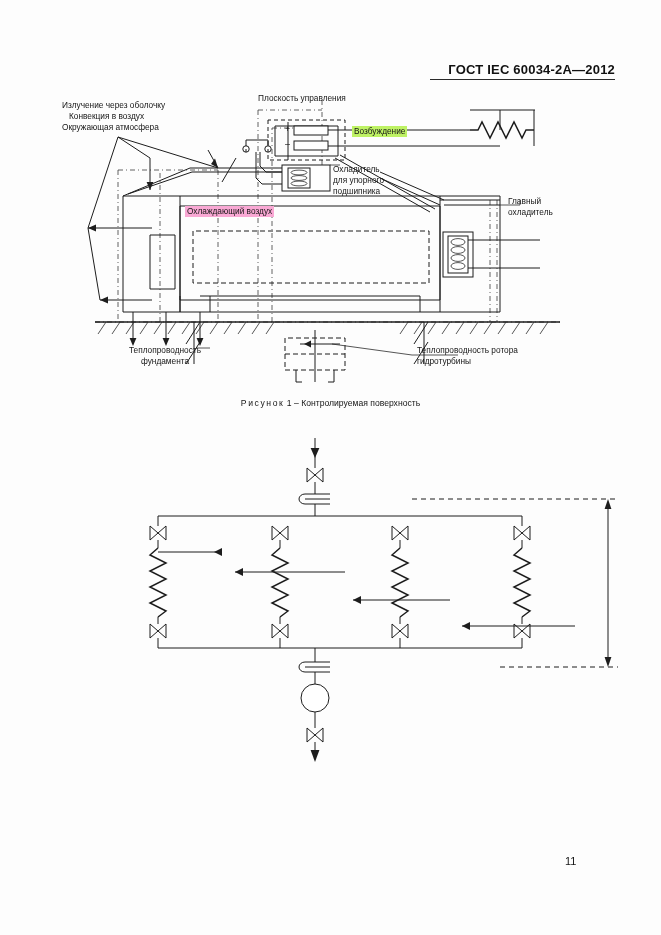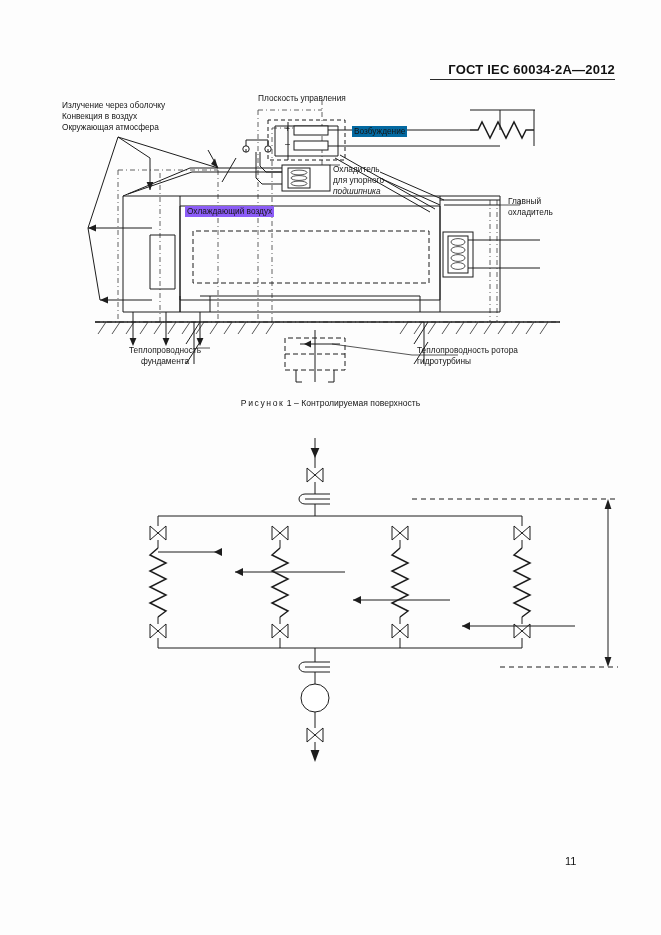--- a/index.html
+++ b/index.html
@@ -211,38 +211,38 @@
       <path class="thin" d="M332 344 L412 355"></path>
       <path class="thin" d="M412 355 L458 355"></path>
 
       <path class="thin" d="M196 348 L210 348"></path>
 
       <path class="thin" d="M500 205 L520 205 L520 200"></path>
       <path class="thin" d="M340 165 L330 165"></path>
     </svg>
 
     <div class="lbl" style="left:62px;top:100px;">Излучение через оболочку</div>
-    <div class="lbl" style="left:62px;top:111px;">Конвекция в воздух</div>
+    <div class="lbl" style="left:69px;top:111px;">Конвекция в воздух</div>
     <div class="lbl" style="left:62px;top:122px;">Окружающая атмосфера</div>
 
     <div class="lbl" style="left:258px;top:93px;">Плоскость управления</div>
 
     <div class="lbl" style="left:285px;top:124px;font-size:9px;">+</div>
     <div class="lbl" style="left:285px;top:139px;font-size:9px;">–</div>
 
-    <div class="lbl" style="left:352px;top:126px;background:#0369a1;padding:0 2px;">Возбуждение</div>
+    <div class="lbl" style="left:352px;top:126px;background:#bef264;padding:0 2px;">Возбуждение</div>
 
     <div class="lbl" style="left:333px;top:164px;">Охладитель</div>
     <div class="lbl" style="left:333px;top:175px;">для упорного</div>
-    <div class="lbl" style="left:333px;top:186px;font-style:italic;">подшипника</div>
+    <div class="lbl" style="left:333px;top:186px;">подшипника</div>
 
     <div class="lbl" style="left:508px;top:196px;">Главный</div>
     <div class="lbl" style="left:508px;top:207px;">охладитель</div>
 
-    <div class="lbl" style="left:185px;top:206px;background:#8b5cf6;padding:0 2px;">Охлаждающий воздух</div>
+    <div class="lbl" style="left:185px;top:206px;background:#f9a8d4;padding:0 2px;">Охлаждающий воздух</div>
 
     <div class="lbl c" style="left:105px;top:345px;width:120px;">Теплопроводность</div>
     <div class="lbl c" style="left:105px;top:356px;width:120px;">фундамента</div>
 
     <div class="lbl" style="left:417px;top:345px;">Теплопроводность ротора</div>
     <div class="lbl" style="left:417px;top:356px;">гидротурбины</div>
 
     <div class="caption" style="top:398px;">
       <span class="rs">Рисунок</span><span>&nbsp;</span><span>1</span><span>&nbsp;</span><span>–</span><span>&nbsp;</span><span>Контролируемая поверхность</span>
     </div>

